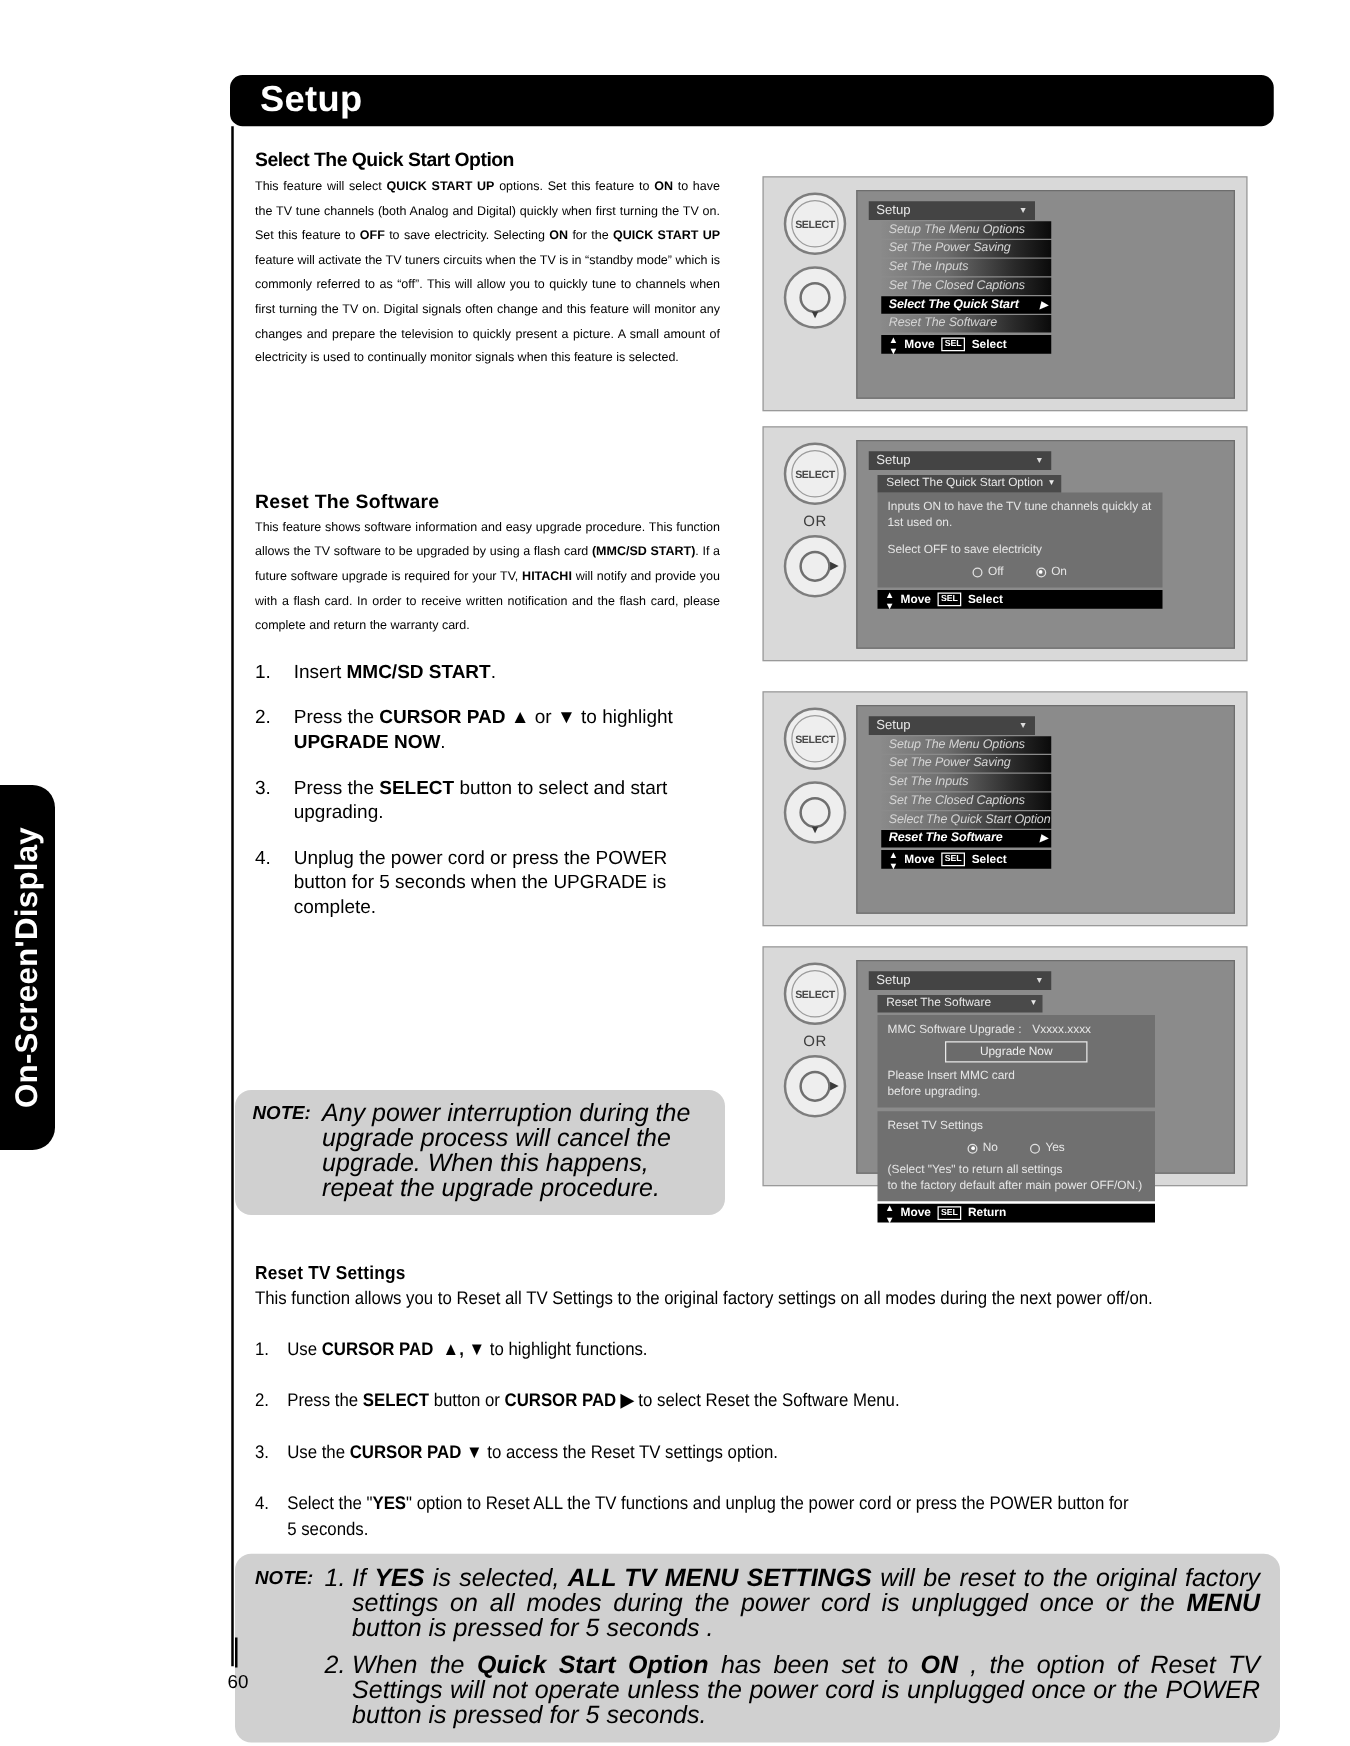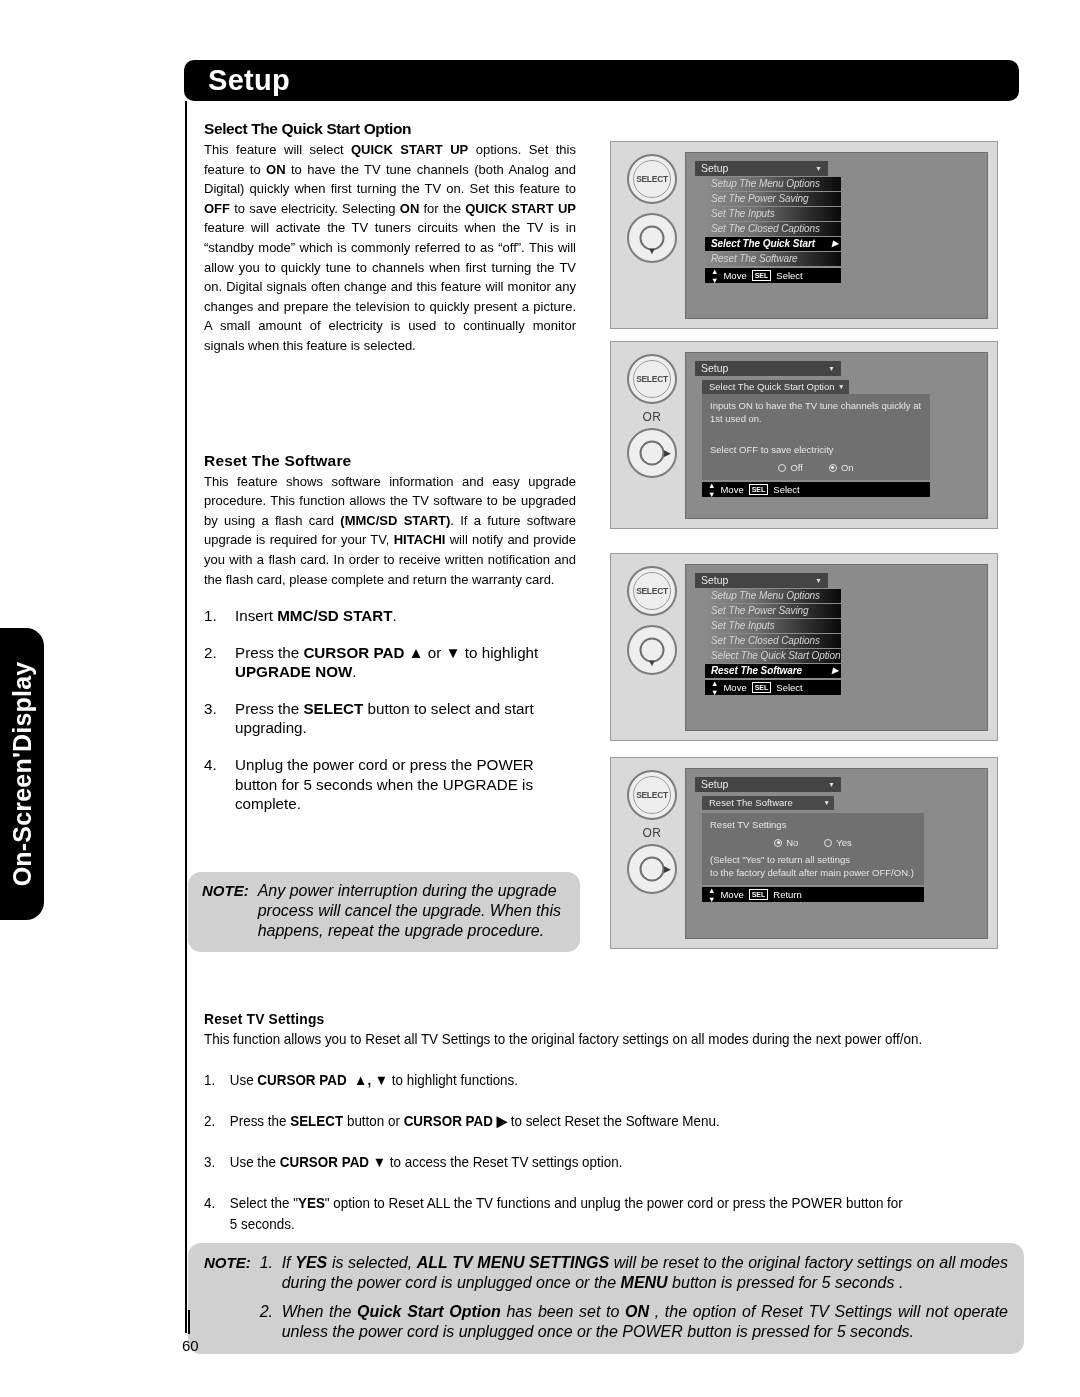--- a/index.html
+++ b/index.html
@@ -39,41 +39,41 @@
 
   
   #left-col{
     position:absolute; left:204px; top:120px; width:372px;
   }
   .sec-head{
     font-weight:bold; font-size:15.5px; margin:0 0 2px 0; letter-spacing:.2px;
   }
   .sec-head.tight{ letter-spacing:-0.4px; }
   .para{
-    font-size:13px; line-height:19.6px; text-align:justify;
+    font-size:10px; line-height:19.6px; text-align:justify;
     margin:0; text-justify:inter-word;
   }
   .para b{font-weight:bold;}
   .gap-lg{height:96px;}
 
   
   .step{ display:flex; font-size:15.2px; line-height:19.6px; margin-top:17px;}
   .step .num{ width:31px; flex:0 0 31px;}
   .step .txt{ flex:1;}
 
   
   .note-box{
     background:#d0d0d0; border-radius:13px;
     display:flex; padding:9px 14px 11px 14px;
   }
   .note-box .note-label{
     font-weight:bold; font-style:italic; font-size:15px;
     flex:0 0 auto; padding-right:9px; padding-top:1px;
   }
-  .note-box .note-body{ font-style:italic; font-size:16px; line-height:20px; text-align:justify;}
+  .note-box .note-body{ font-style:italic; font-size:20px; line-height:20px; text-align:justify;}
   .note-box .note-body b{font-weight:bold;}
 
   #note-upgrade{
     position:absolute; left:188px; top:872px; width:392px;
     box-sizing:border-box;
   }
   #note-upgrade .note-body{ text-align:left; }
 
   
   #bottom-sec{
@@ -180,21 +180,21 @@
 
   .hintbar{
     background:#000; color:#fff; font-size:9.5px; line-height:15px; height:15px;
     padding-left:6px; box-sizing:border-box; margin-top:2px;
     display:flex; align-items:center; gap:5px;
   }
   .hintbar .ud{ font-size:7.5px; line-height:9px; display:flex; flex-direction:column; }
   .hintbar .sel-key{
     border:1px solid #fff; font-size:7px; padding:0 2px; line-height:9px; font-weight:bold;
   }
-  .hintbar .lbl{ font-weight:normal;}
+  .hintbar .lbl{ font-weight:bold;}
 
   .osd-body{
     background:#707070; color:#e6e6e6; font-size:9.5px; line-height:13px;
     padding:5px 8px 6px 8px; box-sizing:border-box; margin-left:7px;
   }
   .radio-row{ display:flex; justify-content:center; gap:26px; margin-top:5px;}
   .radio{ display:flex; align-items:center; gap:4px; font-size:9.5px;}
   .dot{
     width:8px;height:8px;border-radius:50%;
     border:1px solid #e2e2e2; box-sizing:border-box; display:inline-block; position:relative;
@@ -351,21 +351,21 @@
         <span>Setup</span>
         <span class="caret">▼</span>
       </div>
       <div class="osd-sub">
         <span>Select The Quick Start Option</span>
         <span class="caret">▼</span>
       </div>
       <div class="osd-body" style="width:228px">
         <div>Inputs ON to have the TV tune channels quickly at</div>
         <div>1st used on.</div>
-        <div style="margin-top:18px">Select OFF to save electricity</div>
+        <div style="margin-top:8px">Select OFF to save electricity</div>
         <div class="radio-row">
           <span class="radio">
             <span class="dot"></span>
             <span>Off</span>
           </span>
           <span class="radio">
             <span class="dot on"></span>
             <span>On</span>
           </span>
         </div>
@@ -435,20 +435,30 @@
     <div class="osd">
       <div class="osd-title" style="width:146px">
         <span>Setup</span>
         <span class="caret">▼</span>
       </div>
       <div class="osd-sub" style="width:132px">
         <span>Reset The Software</span>
         <span class="caret">▼</span>
       </div>
 
+      <div class="osd-body" style="width:222px;margin-top:2px">
+        <div>
+          <span>MMC Software Upgrade</span>
+          <span>:</span>
+          <span style="margin-left:6px">Vxxxx.xxxx</span>
+        </div>
+        <div class="upgrade-btn">Upgrade Now</div>
+        <div>Please Insert MMC card</div>
+        <div>before upgrading.</div>
+      </div>
 
       <div class="osd-body" style="width:222px;margin-top:3px">
         <div>Reset TV Settings</div>
         <div class="radio-row">
           <span class="radio">
             <span class="dot on"></span>
             <span>No</span>
           </span>
           <span class="radio">
             <span class="dot"></span>

